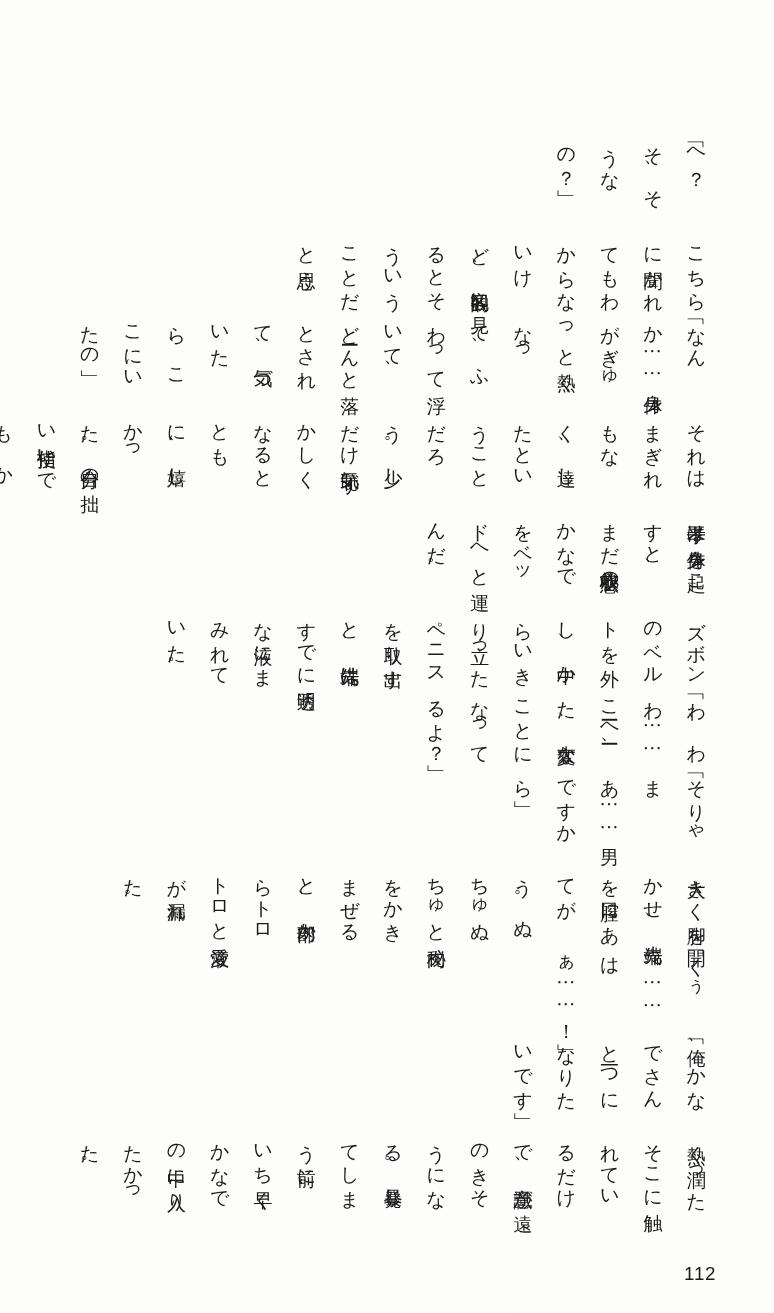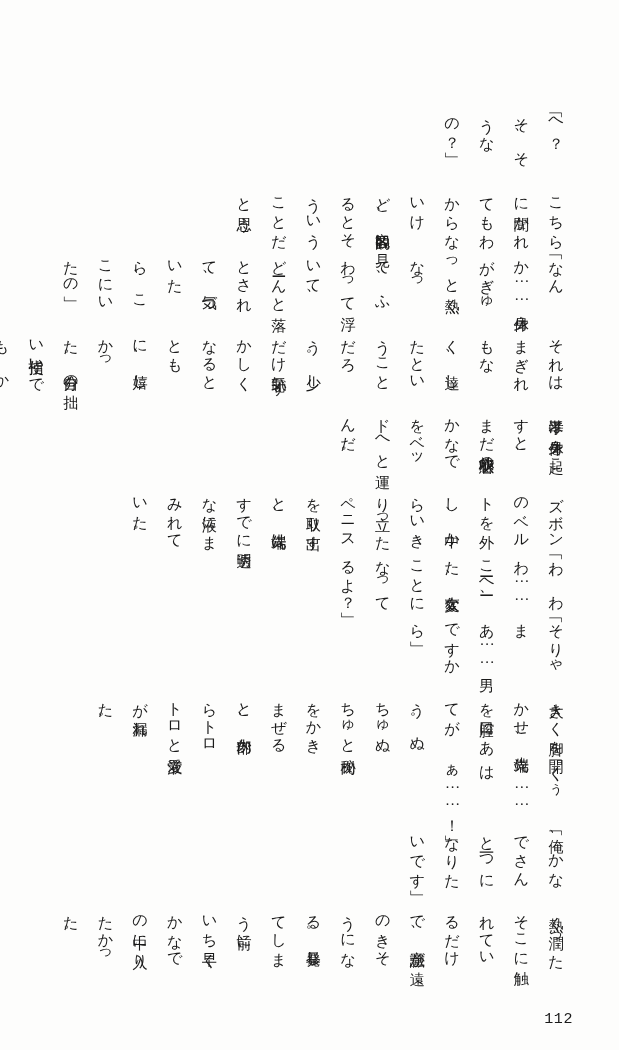--- a/index.html
+++ b/index.html
@@ -54,21 +54,21 @@
 
   .para.indent {
     padding-top: 16px;
   }
 
   #page-number {
     position: absolute;
     right: 46px;
     bottom: 22px;
     font-size: 15px;
-    font-family: Liberation Mono, monospace;
+    font-family: Liberation Sans, sans-serif;
     color: #1a1a1a;
     letter-spacing: 0.04em;
   }
 </style>
 </head>
 <body>
 
 <div id="page">
 
   <div id="text-block">

